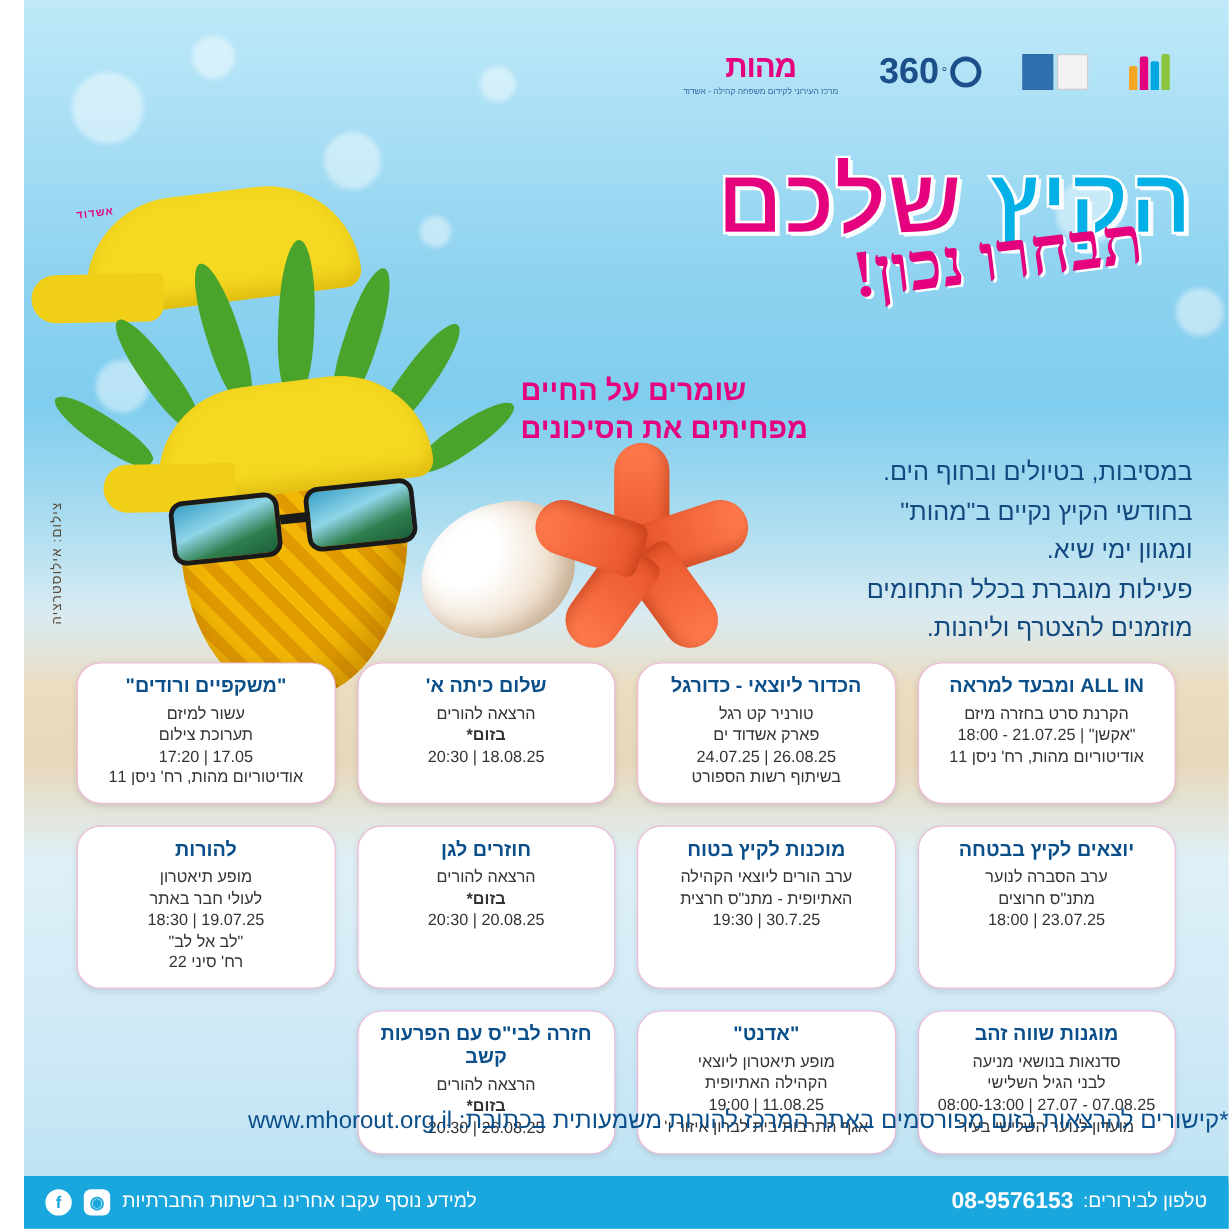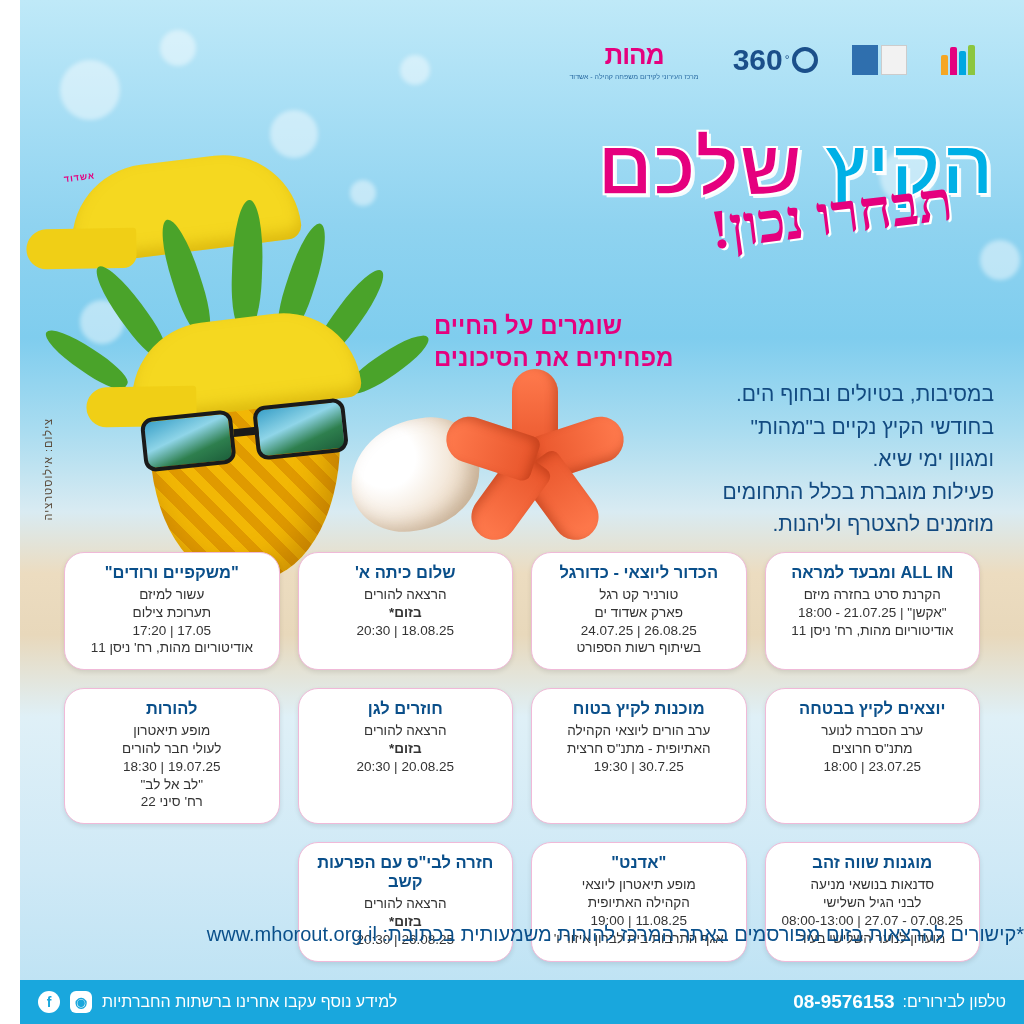--- a/index.html
+++ b/index.html
@@ -288,21 +288,21 @@
     <div class="card">
       <div class="title">חוזרים לגן</div>
       <div class="line">הרצאה להורים</div>
       <div class="line bold">בזום*</div>
       <div class="line">20.08.25 | 20:30</div>
     </div>
 
     <div class="card">
       <div class="title">להורות</div>
       <div class="line">מופע תיאטרון</div>
-      <div class="line">לעולי חבר להורים</div>
+      <div class="line">לעולי חבר באתר</div>
       <div class="line">19.07.25 | 18:30</div>
       <div class="line">"לב אל לב"</div>
       <div class="line">רח' סיני 22</div>
     </div>
 
     <div class="card">
       <div class="title">מוגנות שווה זהב</div>
       <div class="line">סדנאות בנושאי מניעה</div>
       <div class="line">לבני הגיל השלישי</div>
       <div class="line">07.08.25 - 27.07 | 08:00-13:00</div>

